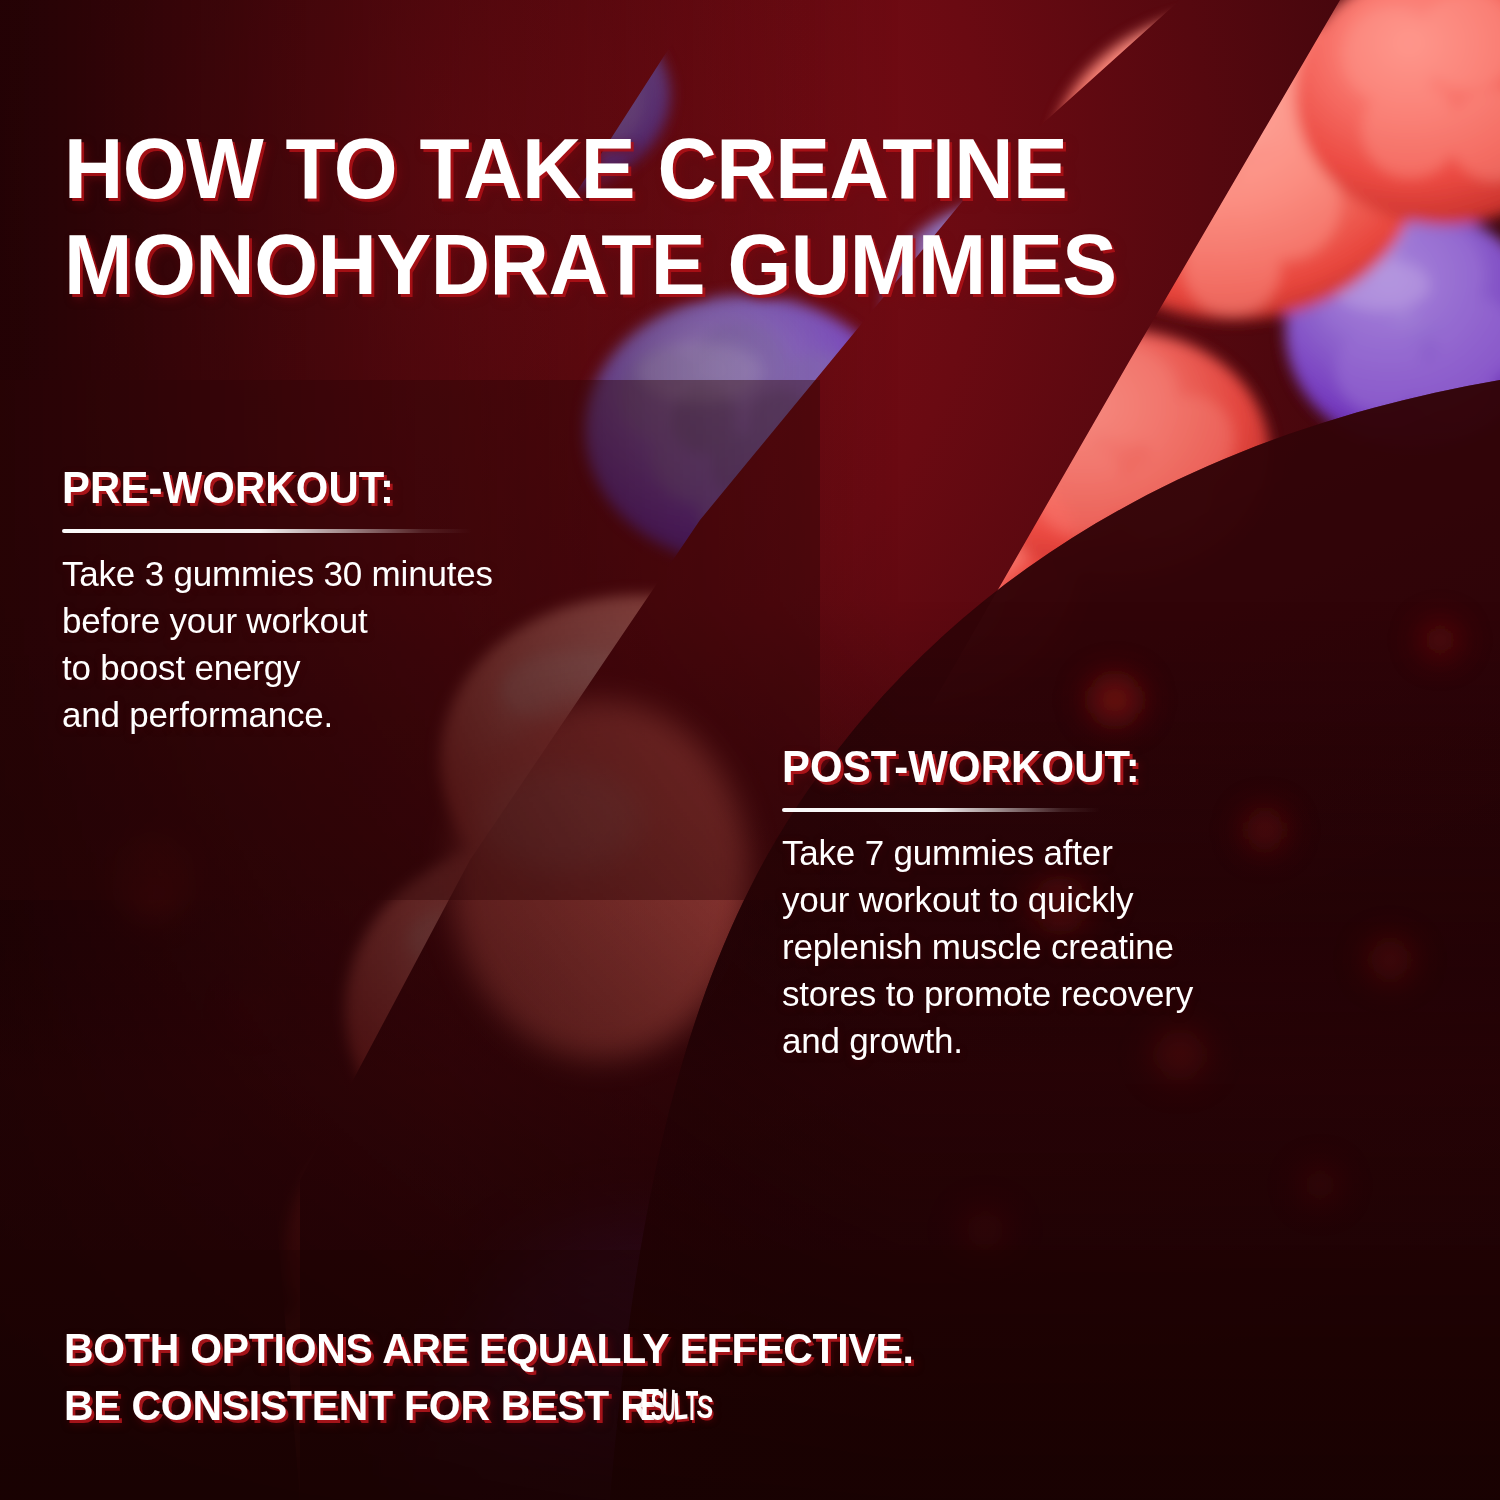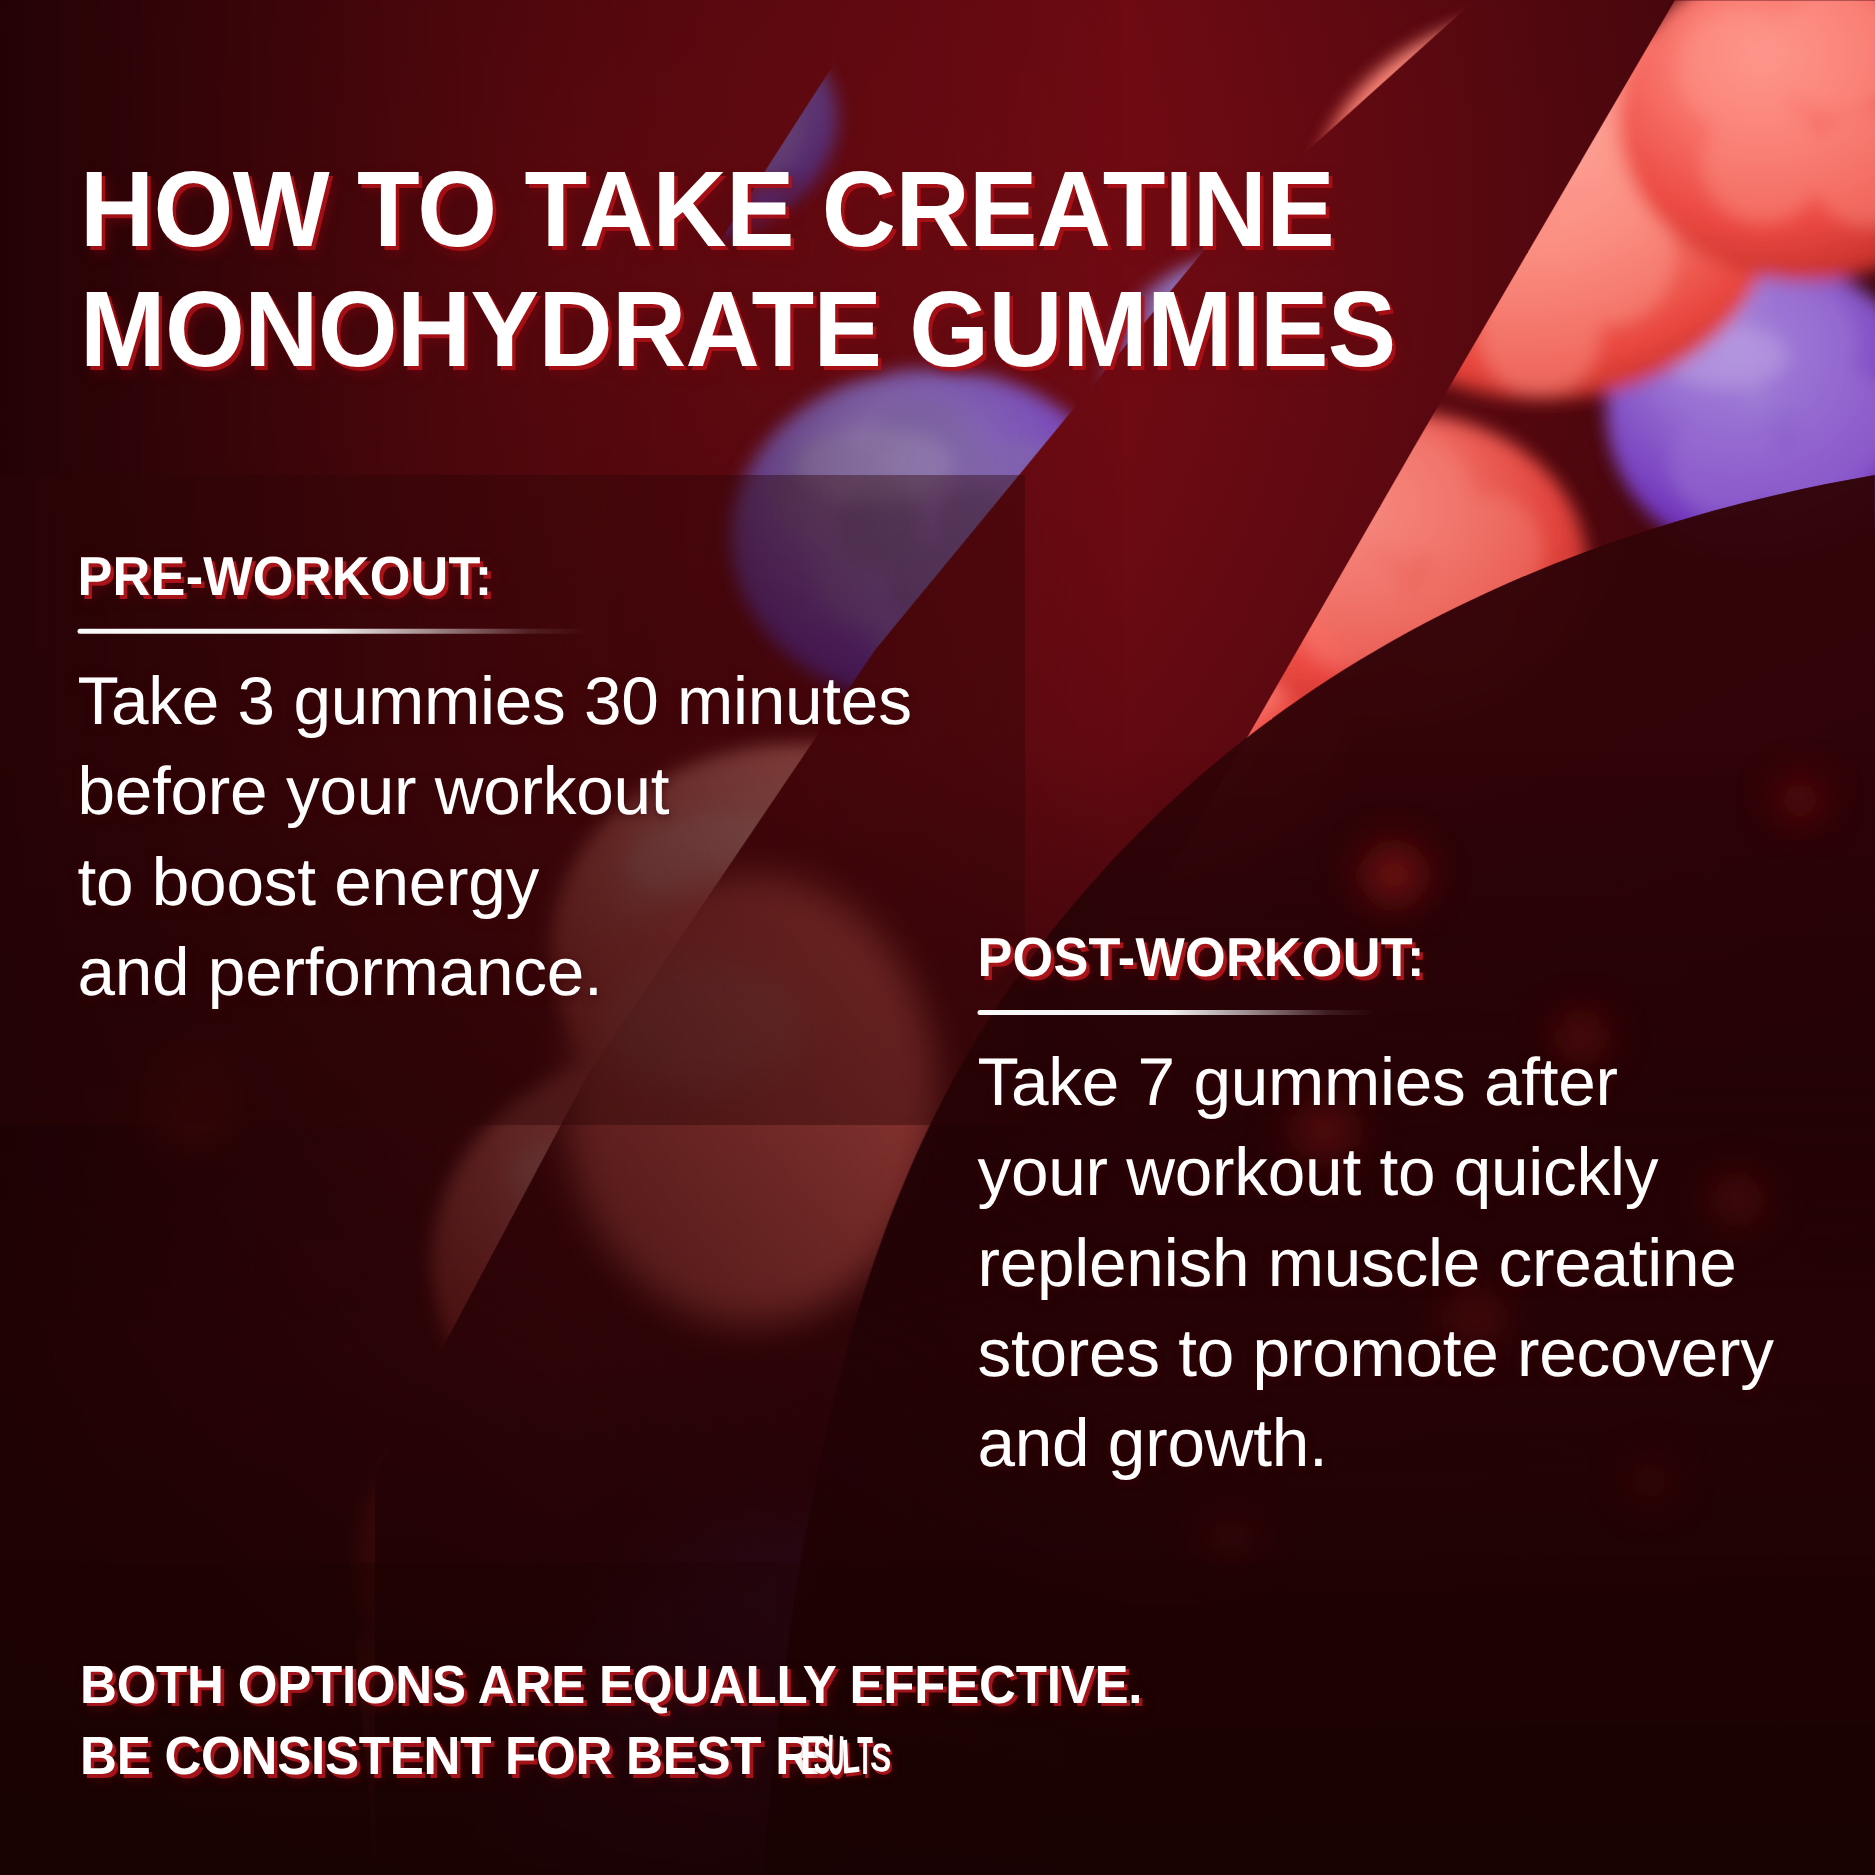--- a/index.html
+++ b/index.html
@@ -46,21 +46,21 @@
     transform: scaleX(0.955);
     transform-origin: left top;
     text-shadow:
        3px 3px 0 rgba(176, 18, 24, 0.85),
        5px 5px 10px rgba(120, 8, 14, 0.55);
     white-space: pre-line;
   }
 
   .panel { position: absolute; }
 
-  .panel-pre  { left: 62px;  top: 437px; width: 720px; }
+  .panel-pre  { left: 62px;  top: 463px; width: 720px; }
   .panel-post { left: 782px; top: 742px; width: 660px; }
 
   .panel-heading {
     font-size: 44px;
     font-weight: 700;
     color: #ffffff;
     letter-spacing: 0.2px;
     text-transform: uppercase;
     transform: scaleX(0.95);
     transform-origin: left center;
@@ -81,21 +81,21 @@
         rgba(255,255,255,0.95) 48%,
         rgba(255,255,255,0.55) 68%,
         rgba(255,255,255,0.10) 88%,
         rgba(255,255,255,0) 100%);
   }
   .rule-pre  { width: 410px; }
   .rule-post { width: 318px; }
 
   .panel-body {
     margin: 18px 0 0 0;
-    font-size: 54px;
+    font-size: 35px;
     line-height: 1.34;
     font-weight: 400;
     color: #ffffff;
     letter-spacing: -0.2px;
     text-shadow: 0 2px 7px rgba(60, 4, 8, 0.75);
     white-space: pre-line;
   }
 
   .footer {
     position: absolute;

